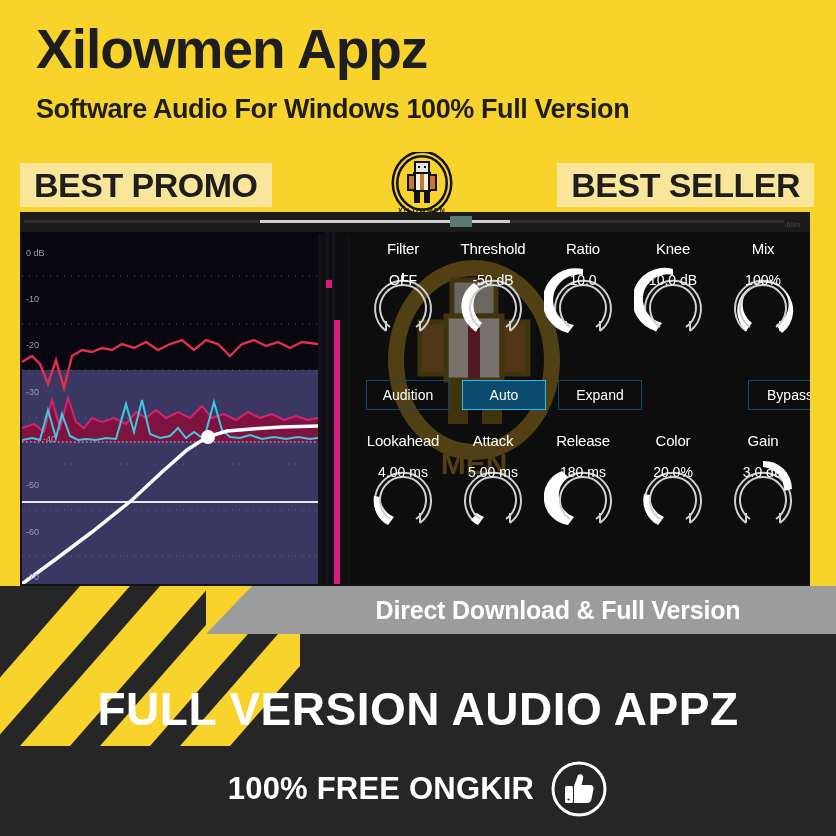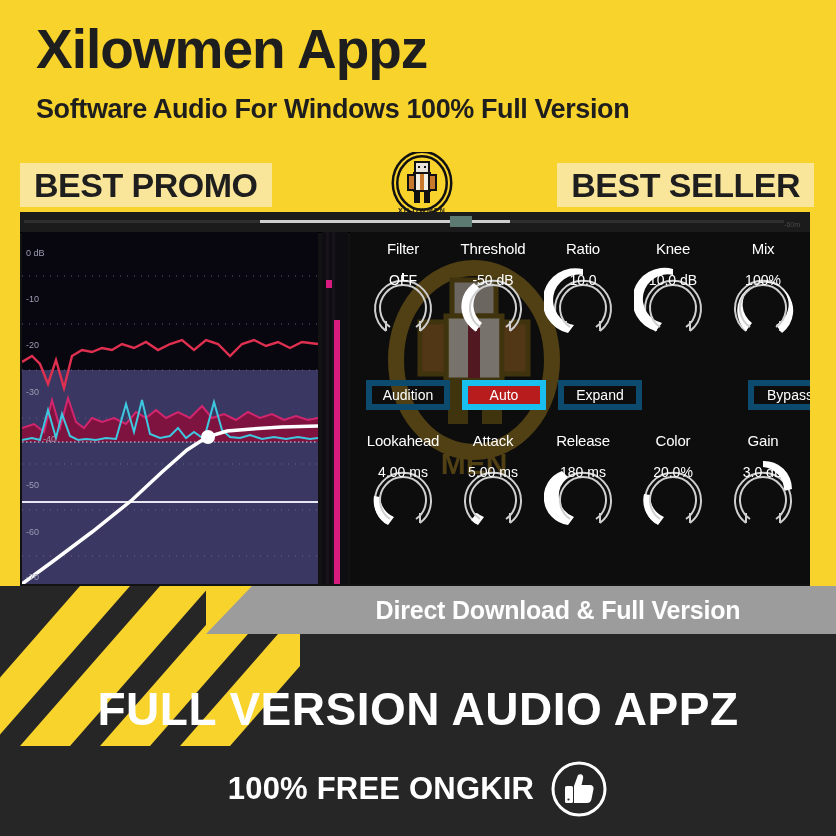--- a/index.html
+++ b/index.html
@@ -58,24 +58,24 @@
   .knobrow{position:absolute;display:flex;}
   .knobcell{position:relative;width:90px;text-align:center;}
   .knob-label{font-size:15px;color:#ffffff;font-family:"Liberation Sans", sans-serif;
       letter-spacing:-0.2px;margin-bottom:2px;}
   .knob-wrap{position:relative;width:90px;height:84px;margin:0 auto;}
   .knob-wrap svg{display:block;position:absolute;left:50%;top:0;transform:translateX(-50%);}
   .knob-val{position:absolute;left:0;top:32px;width:90px;text-align:center;
       font-size:14px;color:#ffffff;font-family:"Liberation Sans", sans-serif;}
 
   .btnrow{position:absolute;display:flex;}
-  .pbtn{width:84px;height:30px;margin:0 6px;border:6px solid #0c4a6e;color:#ffffff;
+  .pbtn{width:84px;height:30px;margin:0 6px;border:1px solid #0c4a6e;color:#ffffff;
       background:transparent;font-size:14px;display:flex;align-items:center;
       justify-content:center;font-family:"Liberation Sans", sans-serif;box-sizing:border-box;}
-  .pbtn.on{background:#b91c1c;border-color:#18BFEF;color:#ffffff;}
+  .pbtn.on{background:#0c4a6e;border-color:#18BFEF;color:#ffffff;}
 
   
   .bottom{position:absolute;left:0;top:586px;width:836px;height:250px;background:#262626;overflow:hidden;}
   .stripes{position:absolute;left:0;top:0;width:300px;height:160px;}
   .graybar{position:absolute;left:206px;top:0px;width:630px;height:48px;background:#9C9C9C;}
   .graybar .gtxt{position:absolute;left:0;top:0;width:704px;height:48px;
       display:flex;align-items:center;justify-content:center;
       font-size:25px;font-weight:bold;color:#ffffff;letter-spacing:-0.2px;}
   .gcut{position:absolute;left:206px;top:0;width:0;height:0;
       border-top:48px solid #F8D32C;border-right:46px solid transparent;}

